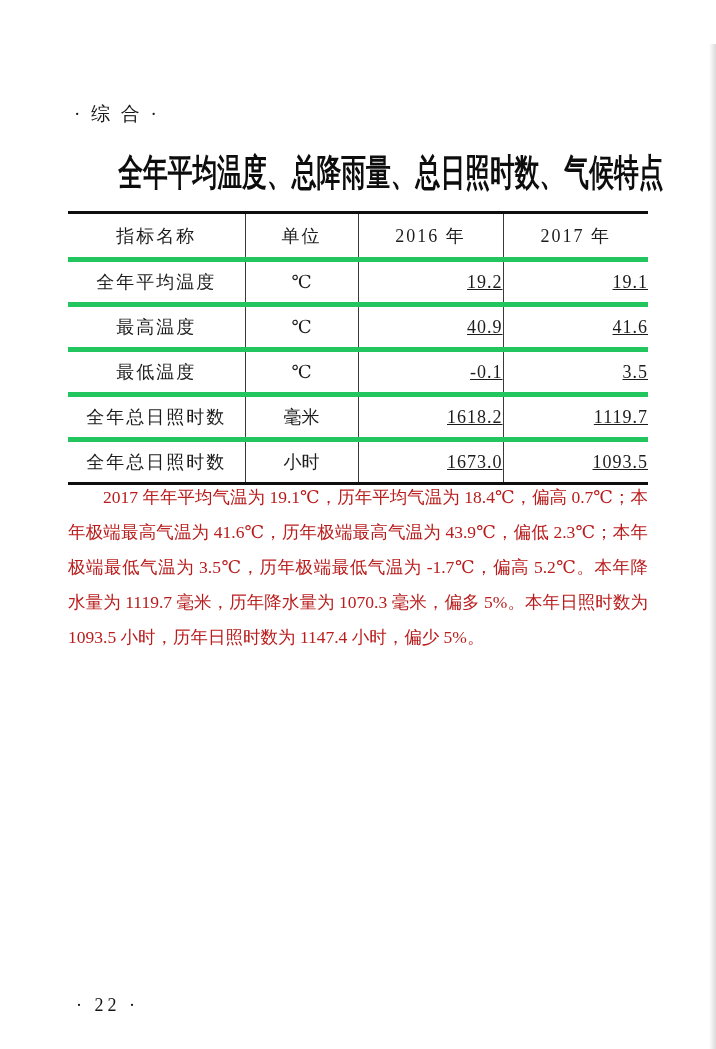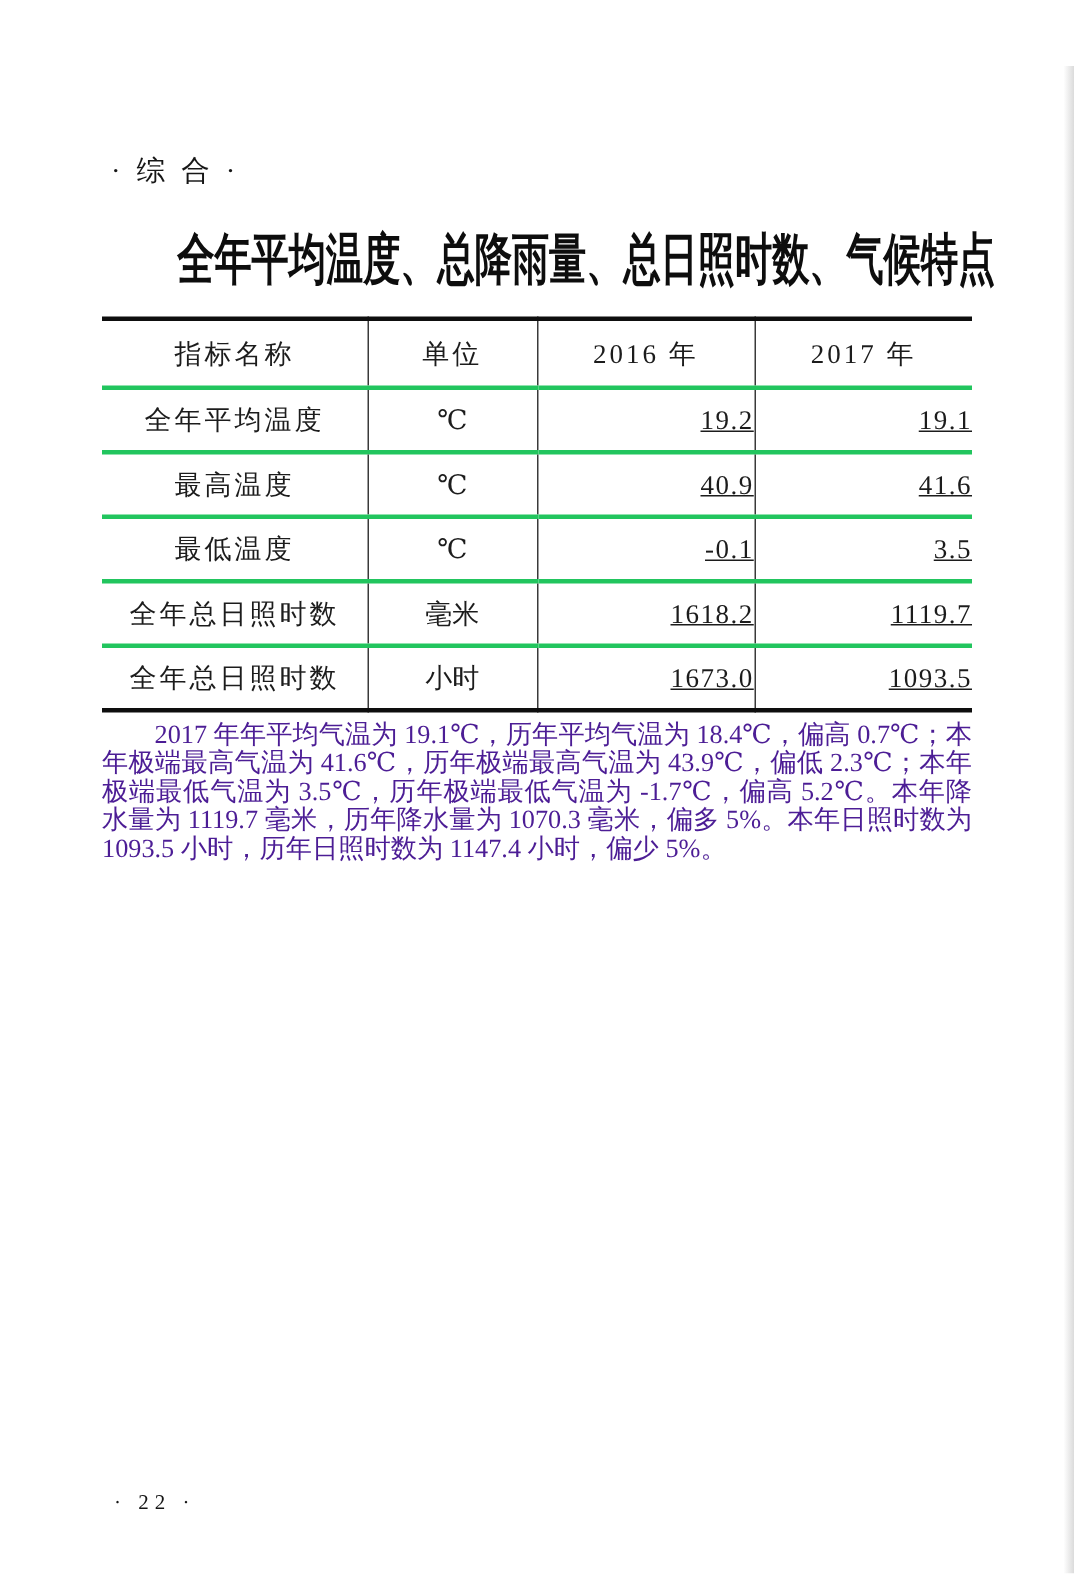--- a/index.html
+++ b/index.html
@@ -64,49 +64,49 @@
     border-bottom: 3px solid #0e0e0e;
     font-size: 18px;
     color: #1c1c1c;
     table-layout: fixed;
   }
   table.stats col.c1 { width: 177px; }
   table.stats col.c2 { width: 113px; }
   table.stats col.c3 { width: 145px; }
   table.stats col.c4 { width: 145px; }
   table.stats th, table.stats td {
-    border-bottom: 3px solid #22c55e;
+    border-bottom: 5px solid #22c55e;
     font-weight: normal;
     padding: 0;
     height: 40px;
     vertical-align: middle;
     background: #ffffff;
   }
   table.stats tr:last-child td { border-bottom: none; }
   table.stats th { height: 43px; text-align: center; letter-spacing: 2px; }
   table.stats .divider-right { border-right: 1px solid #3a3a3a; }
   td.cell-name { text-align: center; padding-left: 4px; letter-spacing: 2px; }
   td.cell-unit { text-align: center; }
   td.cell-num  { text-align: right; padding-right: 14px; letter-spacing: 1px; text-decoration: underline; }
   .body-paragraph {
     position: absolute;
     top: 418px;
     left: 68px;
     width: 580px;
     font-size: 17.5px;
-    line-height: 19px;
+    line-height: 35px;
     text-align: justify;
     text-indent: 2em;
-    color: #4c1d95;
+    color: #b91c1c;
   }
   .page-number {
     position: absolute;
     top: 951px;
     left: 76px;
-    font-size: 14px;
+    font-size: 18px;
     letter-spacing: 4px;
     color: #161616;
     white-space: nowrap;
   }
 </style>
 </head>
 <body>
 
 <div class="page">
 

